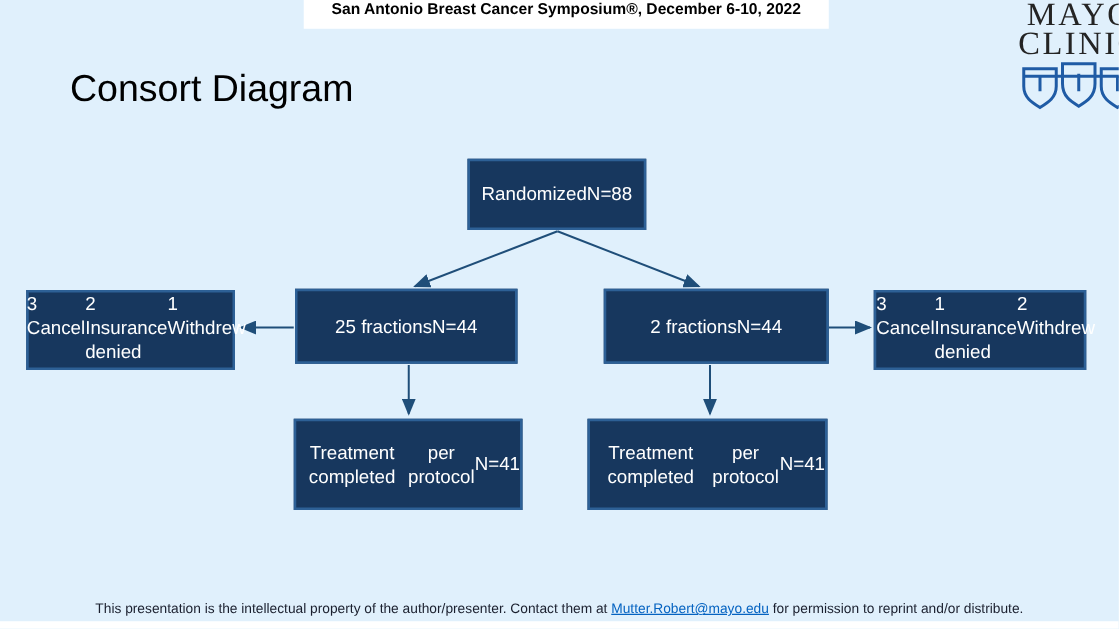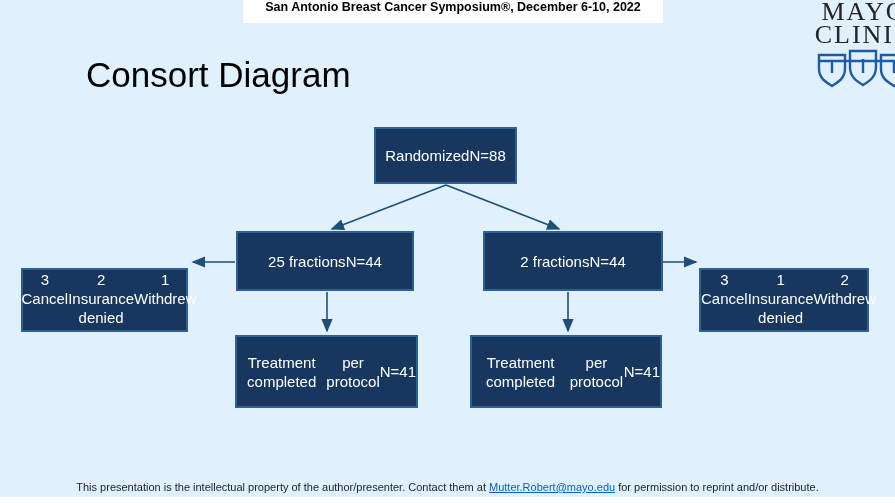--- a/index.html
+++ b/index.html
@@ -25,35 +25,35 @@
     text-align:center;
   }
   .mayo .wordmark{
     font-family:"Liberation Serif", serif;
     font-size:26px;line-height:0.88;color:#242424;
     letter-spacing:2px;font-weight:500;white-space:nowrap;
   }
   .mayo .shields{display:block;margin:2px auto 0 auto;}
   
   .title{
-    position:absolute;left:86px;top:55px;
-    font-size:35px;color:#000;
+    position:absolute;left:56px;top:55px;
+    font-size:30px;color:#000;
   }
   
   .box{
     position:absolute;
     background:var(--box_fill,#17375e);
     border:2px solid var(--box_border,#2d6096);
     box-sizing:border-box;
     color:#ffffff;
     font-size:15px;line-height:19px;
     display:flex;flex-direction:row;justify-content:center;
   }
   .box.center{text-align:center;align-items:center;}
-  .box.leftalign{text-align:center;padding-left:9px;margin-top:36px;}
+  .box.leftalign{text-align:left;padding-left:9px;}
   
   .arrows{position:absolute;left:0;top:0;pointer-events:none;}
   
   .footer{
     position:absolute;left:0;top:481px;width:895px;
     text-align:center;font-size:11px;color:#1a1f2e;
   }
   .footer a{color:var(--link,#0563c1);text-decoration:underline;margin-top:19px;}
   .bottom-strip{
     position:absolute;left:0;top:497px;width:895px;height:6px;background:#ffffff;

